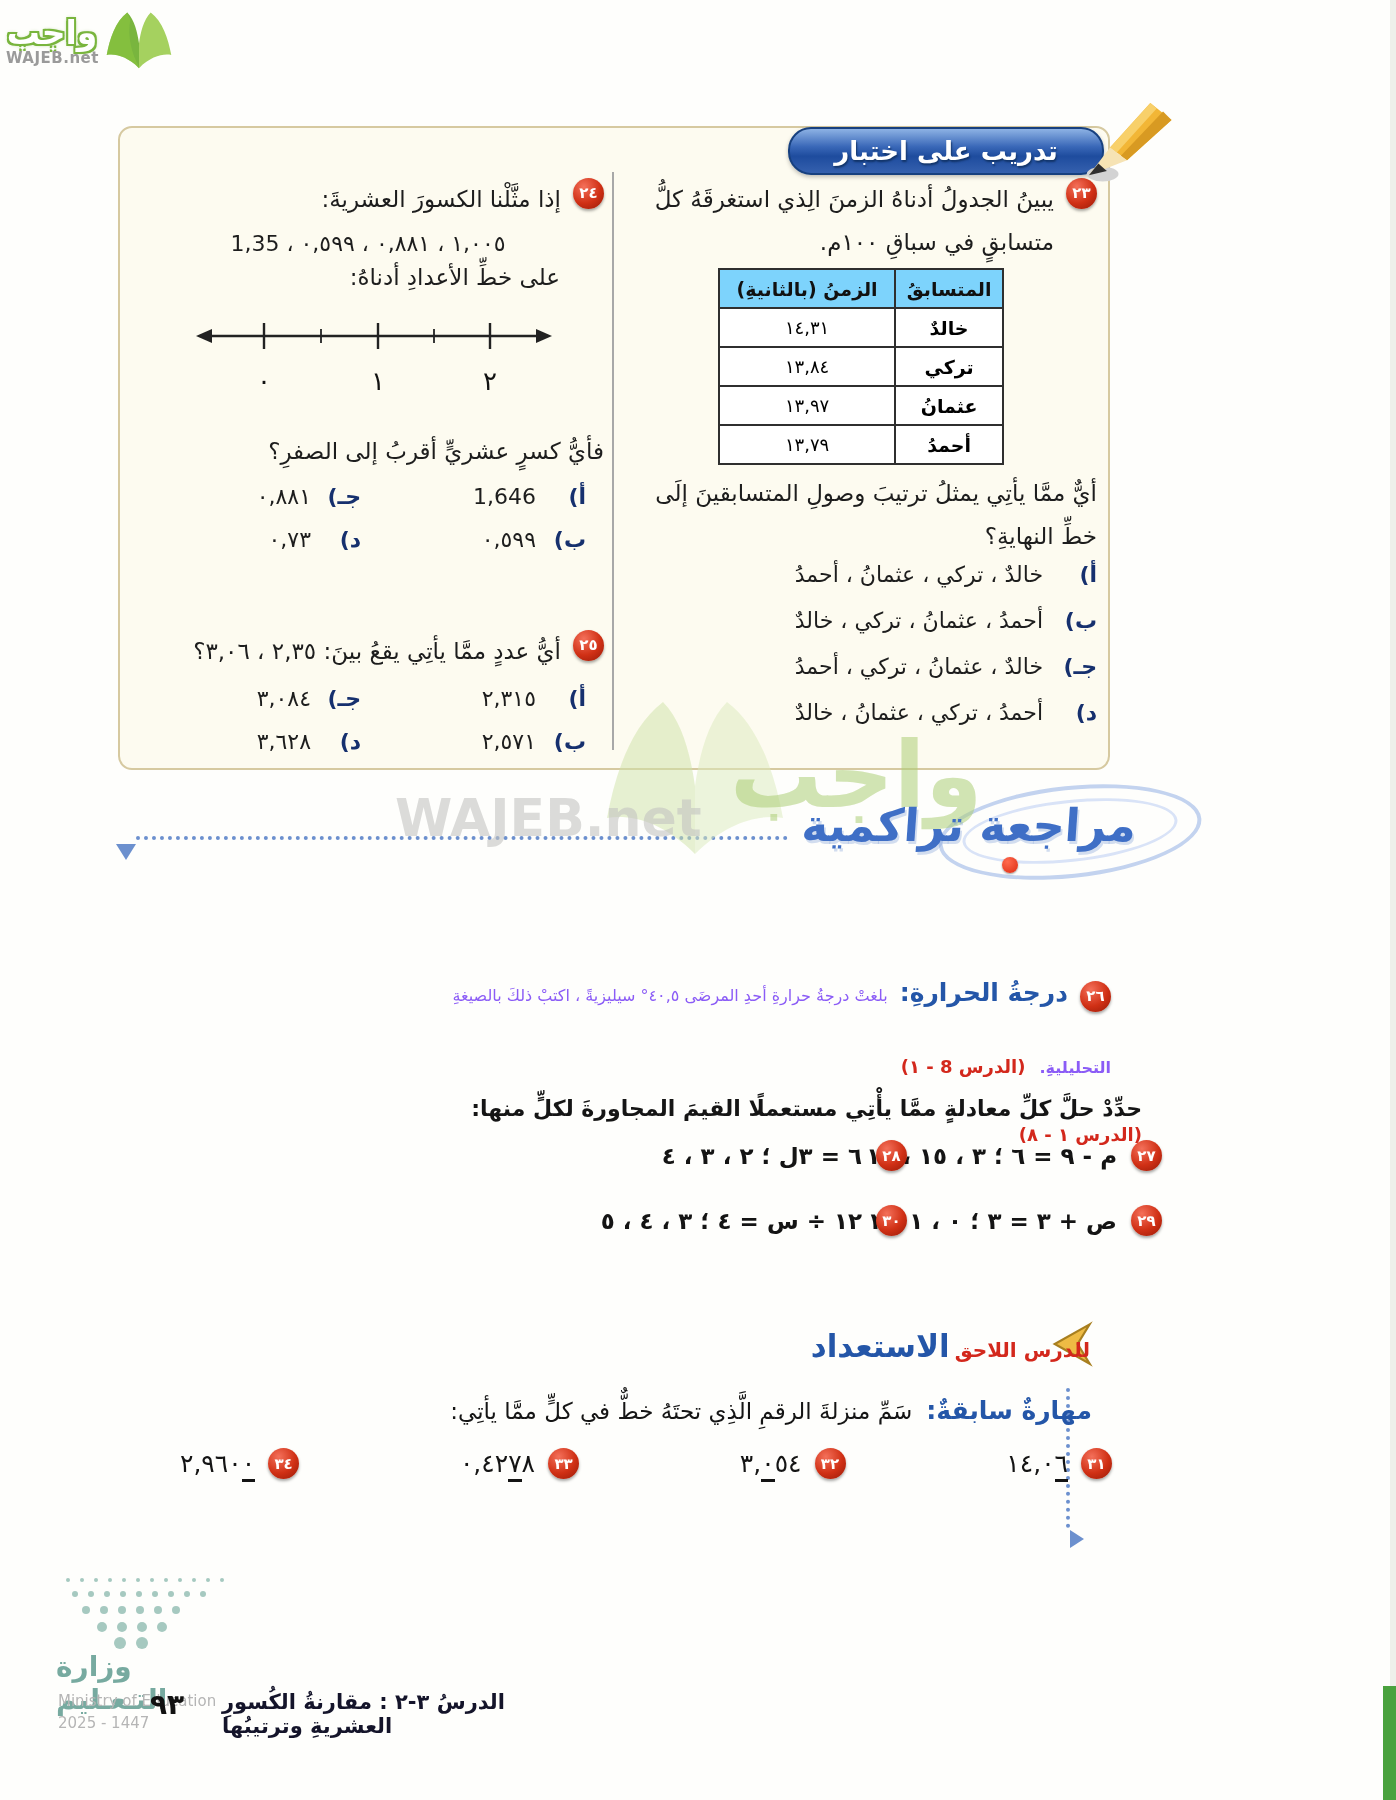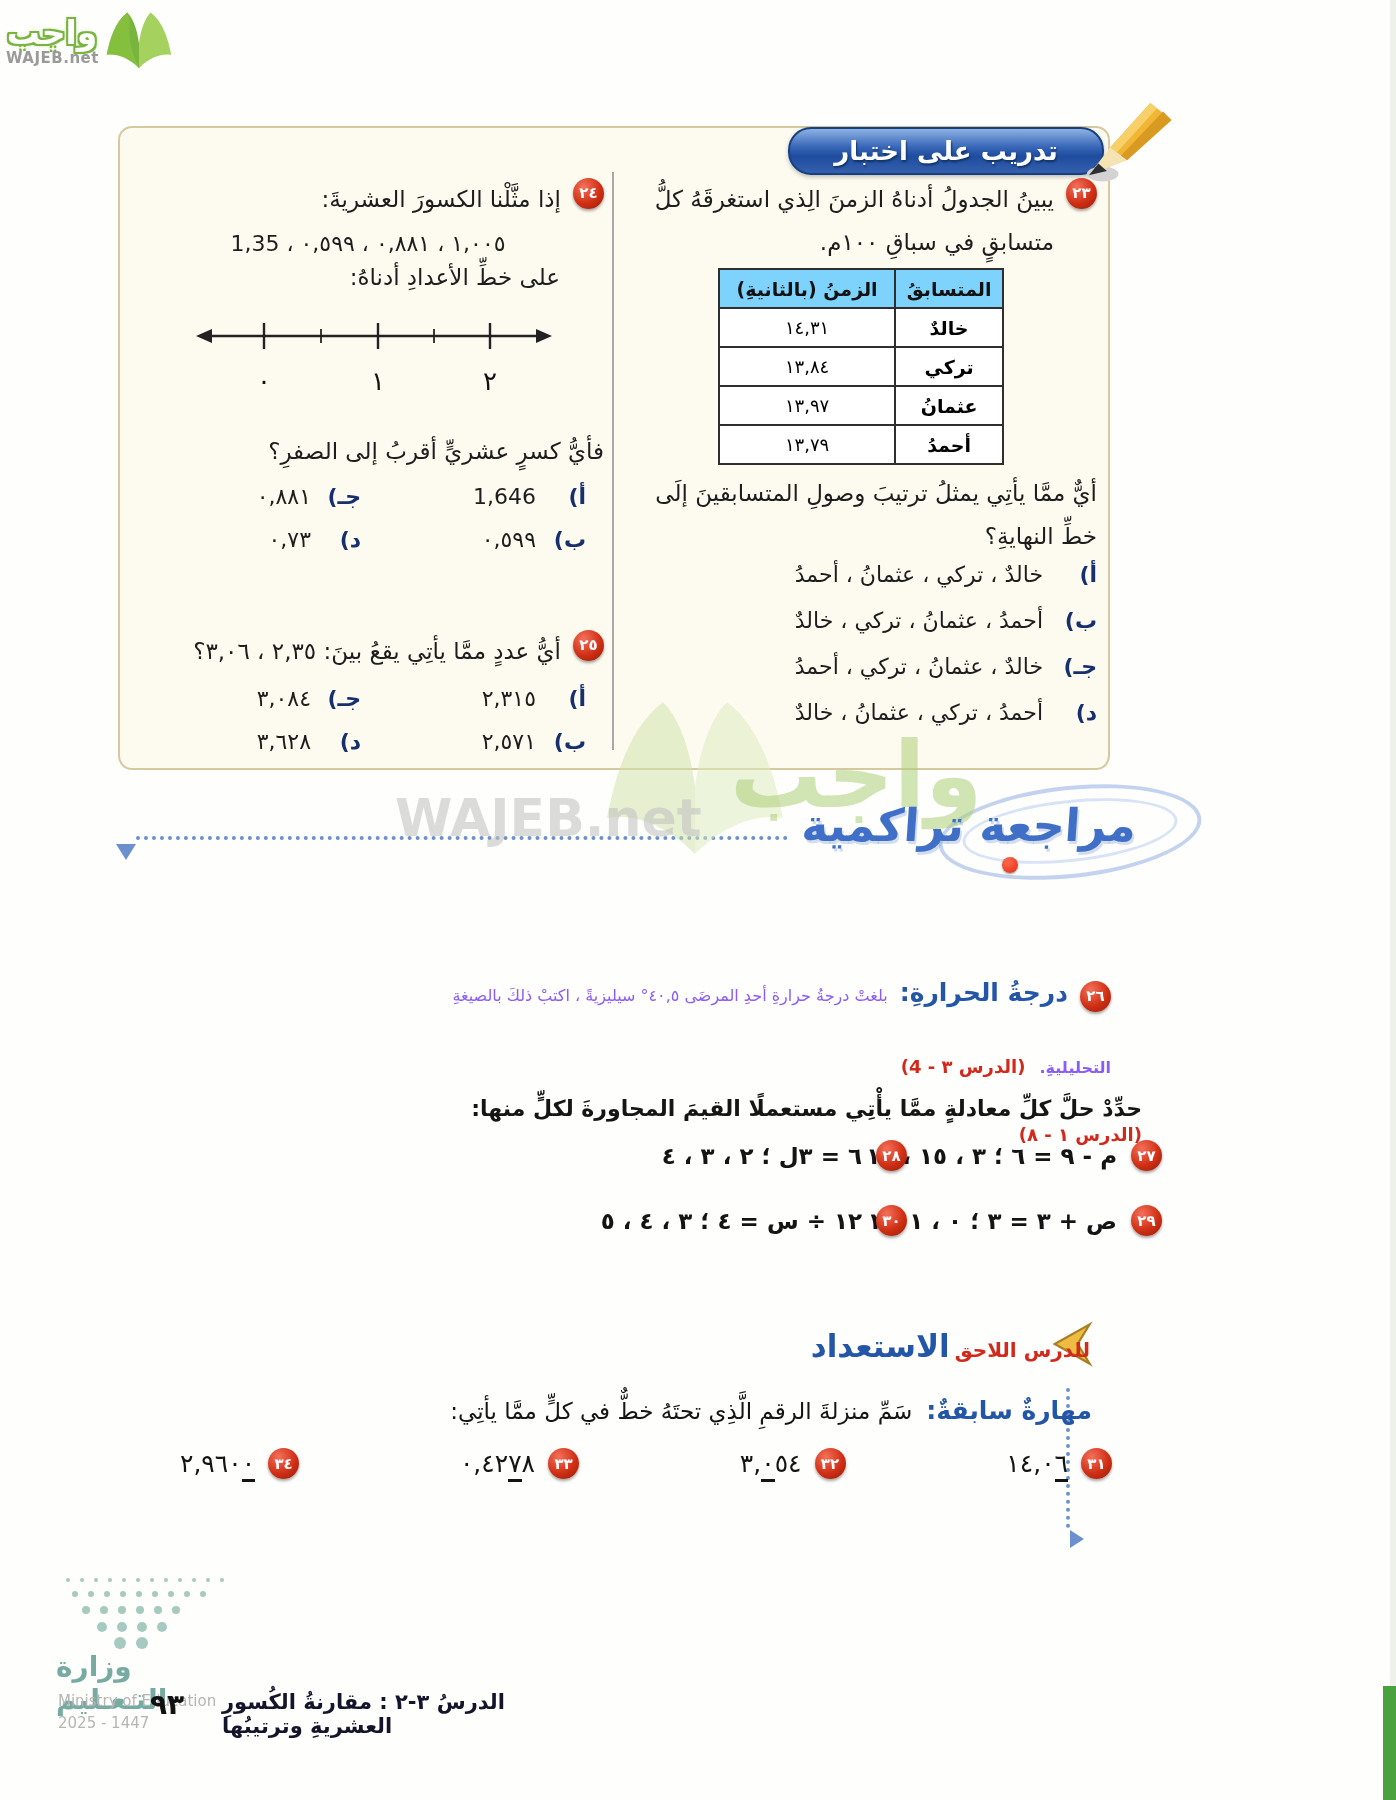--- a/index.html
+++ b/index.html
@@ -276,21 +276,21 @@
   <div class="down-arrow"></div>
 
   <div class="q26-wrap">
     <div class="q26-line1">
       <span class="badge">٢٦</span>
       <span class="blue-label">درجةُ الحرارةِ:</span>
       <span class="q26-text">بلغتْ درجةُ حرارةِ أحدِ المرضَى ٤٠,٥° سيليزيةً ، اكتبْ ذلكَ بالصيغةِ</span>
     </div>
     <div class="q26-line2">
       <span class="q26-text" style="font-weight:bold;">التحليليةِ.</span>
-      <span class="lesson-ref">(الدرس ٣ - 4)</span>
+      <span class="lesson-ref">(الدرس 8 - ١)</span>
     </div>
   </div>
 
   <div class="instruction">
     <span>حدِّدْ حلَّ كلِّ معادلةٍ ممَّا يأْتِي مستعملًا القيمَ المجاورةَ لكلٍّ منها:</span>
     <span class="lesson-ref">(الدرس ١ - ٨)</span>
   </div>
 
   <div class="eq-col-r">
     <div class="eq-row">

